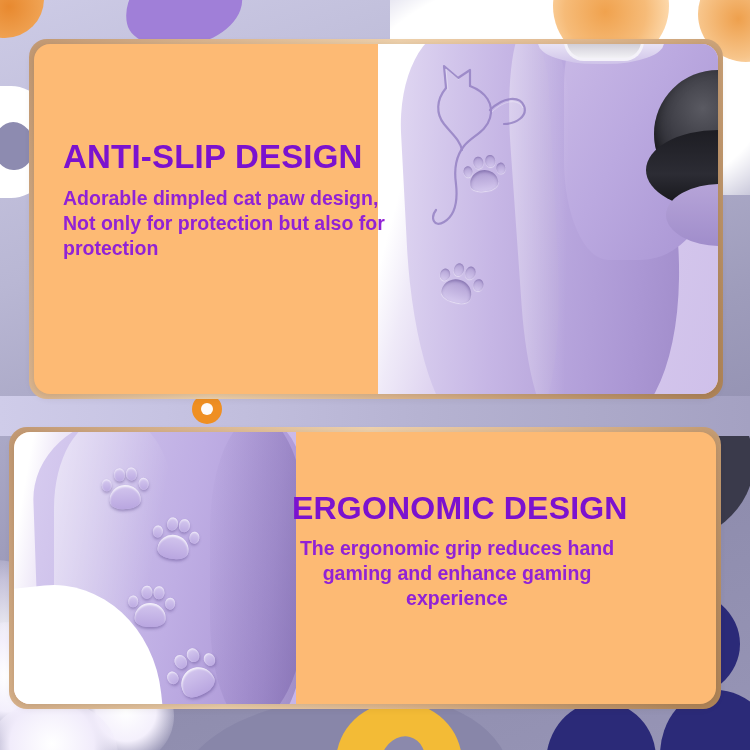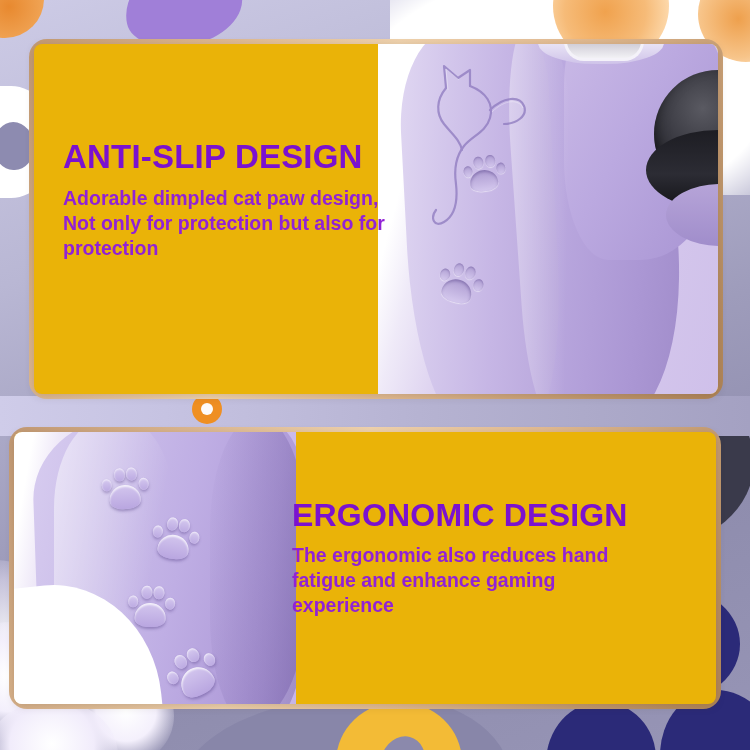--- a/index.html
+++ b/index.html
@@ -68,39 +68,39 @@
 
   
   .divider-bar{position:absolute;left:0;top:396px;width:750px;height:40px;
       background:linear-gradient(90deg,#cfcce9 0%,#c6c3e2 22%,#b5b2d1 58%,#a4a1c2 100%);}
   .ring-orange-mid{position:absolute;left:192px;top:394px;width:30px;height:30px;border-radius:50%;
       background:#ef8f22;}
   .ring-orange-mid-hole{position:absolute;left:201px;top:403px;width:12px;height:12px;border-radius:50%;
       background:#fdfbfa;}
 
   
-  .card{position:absolute;background:#eab308;border-radius:8px;overflow:hidden;
+  .card{position:absolute;background:#fdba74;border-radius:16px;overflow:hidden;
         box-shadow:0 2px 10px rgba(60,40,20,.18);}
   .card-frame{position:absolute;border-radius:18px;
         background:linear-gradient(118deg,#c39a74 0%,#d9b38c 18%,#f0d3ae 42%,#e2bb92 62%,#c2996f 85%,#b08558 100%);}
 
   #card-anti-slip-frame{left:29px;top:39px;width:694px;height:360px;}
   #card-anti-slip{left:34px;top:44px;width:684px;height:350px;}
   #card-ergonomic-frame{left:9px;top:427px;width:712px;height:282px;}
   #card-ergonomic{left:14px;top:432px;width:702px;height:272px;}
 
   .card-text{position:absolute;z-index:4;}
   .headline{font-weight:bold;letter-spacing:.2px;color:#7b12cf;line-height:1;white-space:nowrap;}
   .body-copy{font-weight:bold;color:#9122d6;line-height:1.28;}
 
   #anti-slip-text{left:29px;top:96px;}
   #anti-slip-title{font-size:33px;}
   #anti-slip-body{font-size:19.5px;margin-top:13px;max-width:350px;}
 
-  #ergonomic-text{left:278px;top:67px;}
+  #ergonomic-text{left:278px;top:60px;text-align:center;}
   #ergonomic-title{font-size:32px;}
   #ergonomic-body{font-size:19.5px;margin-top:12px;max-width:330px;}
 
   
   .photo{position:absolute;overflow:hidden;}
   #photo-controller{left:344px;top:0;width:340px;height:350px;
       background:linear-gradient(105deg,#ffffff 0%,#ffffff 14%,#efeaf8 22%,#ded3f0 34%,#cfc0ea 100%);}
   .pad-body{position:absolute;left:66px;top:-36px;width:232px;height:420px;
       background:linear-gradient(100deg,#cdbfe9 0%,#c3b2e4 22%,#b9a7de 50%,#ab97d4 78%,#9f8bc9 100%);
       border-radius:48% 26% 32% 40%/34% 20% 42% 40%;transform:rotate(-4deg);}
@@ -286,17 +286,17 @@
         <div class="toe" style="left:16px;top:2px;width:11.5px;height:14px;"></div>
         <div class="toe" style="left:30px;top:2px;width:11.5px;height:14px;"></div>
         <div class="toe" style="left:43px;top:14px;width:11px;height:13px;"></div>
       </div>
 
       <div class="grip-notch"></div>
     </div>
 
     <div class="card-text" id="ergonomic-text">
       <div class="headline" id="ergonomic-title">ERGONOMIC DESIGN</div>
-      <div class="body-copy" id="ergonomic-body">The ergonomic also reduces hand fatigue and enhance gaming experience</div>
+      <div class="body-copy" id="ergonomic-body">The ergonomic grip reduces hand gaming and enhance gaming experience</div>
     </div>
   </div>
 
 </div>
 
 </body></html>

